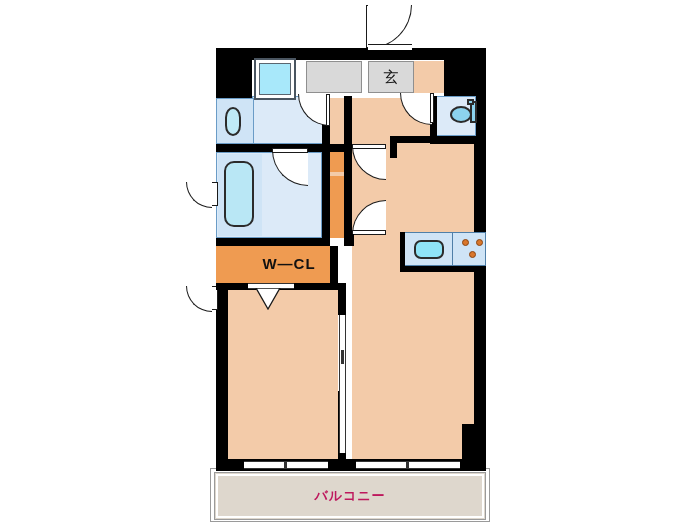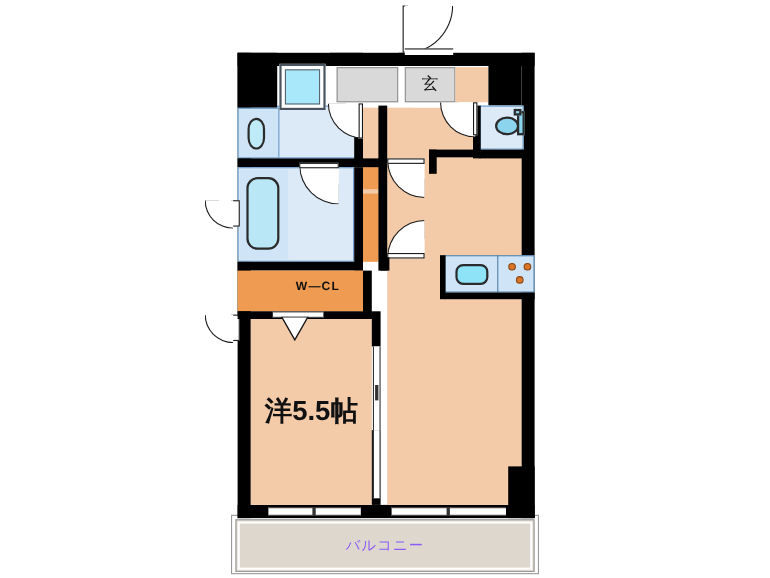--- a/index.html
+++ b/index.html
@@ -35,23 +35,23 @@
 
   .room-label {
     color: #111111;
     font-weight: bold;
     white-space: nowrap;
     letter-spacing: 0px;
     line-height: 1;
   }
   .lbl-ldk   { font-size: 25px; }
   .lbl-yo    { font-size: 25px; }
-  .lbl-wcl   { font-size: 11px; letter-spacing: 1px; padding-left: 32px; }
+  .lbl-wcl   { font-size: 15px; letter-spacing: 1px; padding-left: 32px; }
   .lbl-gen   { font-size: 15px; font-weight: normal;}
-  .lbl-bal   { font-size: 13px; font-weight: normal; color:#8b5cf6; letter-spacing:1px;}
+  .lbl-bal   { font-size: 13px; font-weight: bold; color:#be185d; letter-spacing:1px;}
 
   
   .swing {
     border: 1.4px solid #1a1a1a;
     background: #ffffff;
   }
   .swing-br { border-radius: 0 0 100% 0; }
   .swing-bl { border-radius: 0 0 0 100%; }
   .swing-tl { border-radius: 100% 0 0 0; }
 
@@ -210,20 +210,19 @@
 
   <div class="abs wet2" style="left:404px; top:232px; width:82px; height:34px; border:1.4px solid #4f7fa8;"></div>
   <div class="abs" style="left:452px; top:232px; width:1.4px; height:34px; background:#4f7fa8;"></div>
   <div class="abs sink-basin" style="left:414px; top:240px; width:30px; height:19px;"></div>
   <div class="abs burner" style="left:462px; top:239px; width:7px; height:7px;"></div>
   <div class="abs burner" style="left:476px; top:239px; width:7px; height:7px;"></div>
   <div class="abs burner" style="left:469px; top:251px; width:7px; height:7px;"></div>
   <div class="abs wall" style="left:404px; top:266px; width:82px; height:6px;"></div>
   <div class="abs wall" style="left:400px; top:232px; width:5px; height:40px;"></div>
 
-  <div class="abs room-label lbl-yo" style="left:228px; top:362px; width:110px; text-align:center;">洋5.5帖</div>
 
   <div class="abs slider" style="left:244px; top:461px; width:84px; height:8px;"></div>
   <div class="abs slider-line" style="left:284px; top:461px; width:3px; height:8px;"></div>
   <div class="abs slider" style="left:356px; top:461px; width:104px; height:8px;"></div>
   <div class="abs slider-line" style="left:406px; top:461px; width:3px; height:8px;"></div>
 
 </div>
 
 </body></html>

